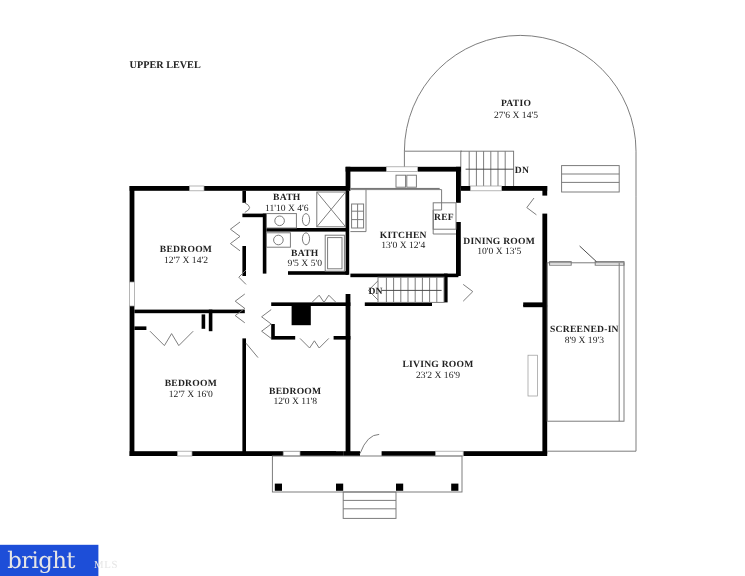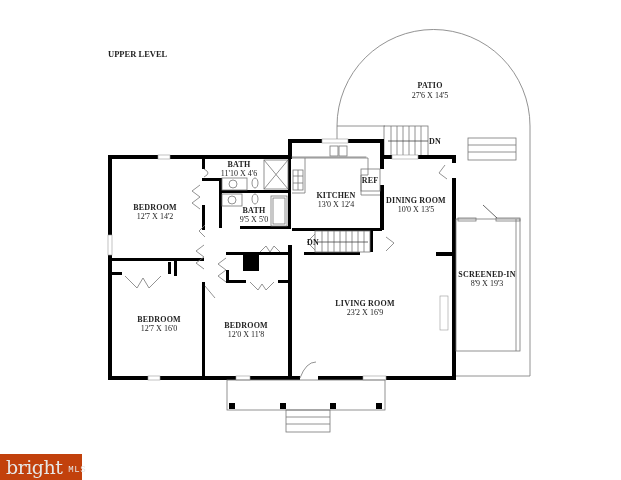--- a/index.html
+++ b/index.html
@@ -5,23 +5,23 @@
     html, body { margin:0; padding:0; background:#ffffff; }
     body { width:621px; height:480px; position:relative; overflow:hidden; font-family:"Liberation Serif","DejaVu Serif",serif; }
     #plan { position:absolute; left:0; top:0; width:621px; height:480px; }
     .lbl { font-family:"Liberation Serif","DejaVu Serif",serif; font-size:8px; fill:#222; text-anchor:middle; }
     .lbl-b { font-weight:bold; letter-spacing:0.2px; }
     .title { font-family:"Liberation Serif","DejaVu Serif",serif; font-size:8.5px; font-weight:bold; fill:#222; }
     .wall { fill:#000; }
     .thin { stroke:#777; stroke-width:0.8; fill:none; }
     .thin-d { stroke:#444; stroke-width:0.8; fill:none; }
     .win { fill:#fff; stroke:#999; stroke-width:0.6; }
-    .logo { position:absolute; left:0; top:454px; width:82px; height:26px; background:#c2410c; display:flex; align-items:center; padding-left:6px; box-sizing:border-box; }
+    .logo { position:absolute; left:0; top:454px; width:82px; height:26px; background:#1d4ed8; display:flex; align-items:center; padding-left:6px; box-sizing:border-box; }
     .logo-word { font-family:"DejaVu Serif","Liberation Serif",serif; font-size:19px; color:#e6e6e6; letter-spacing:-0.5px; line-height:1; }
-    .logo-mls { font-family:Liberation Mono, monospace; font-size:9px; color:#e6e6e6; margin-left:6px; margin-top:5px; letter-spacing:0.5px; }
+    .logo-mls { font-family:Liberation Serif, serif; font-size:9px; color:#e6e6e6; margin-left:16px; margin-top:5px; letter-spacing:0.5px; }
     .logo-dot { display:inline-block; width:3px; height:3px; background:#e89a3c; border-radius:50%; position:relative; top:-12px; left:-3px; }
   </style>
 </head>
 <body>
 
 <svg id="plan" viewBox="0 0 621 480" xmlns="http://www.w3.org/2000/svg">
 
   <text class="title" x="108" y="57">UPPER LEVEL</text>
 
   <g>

